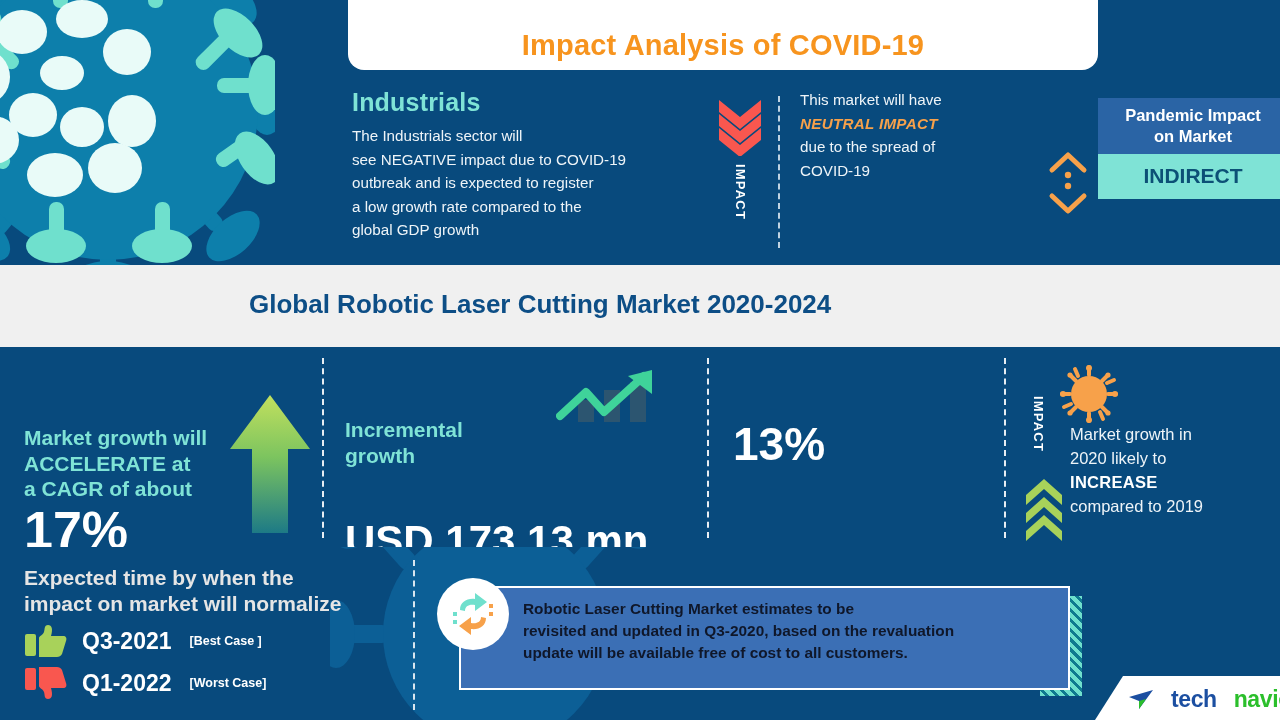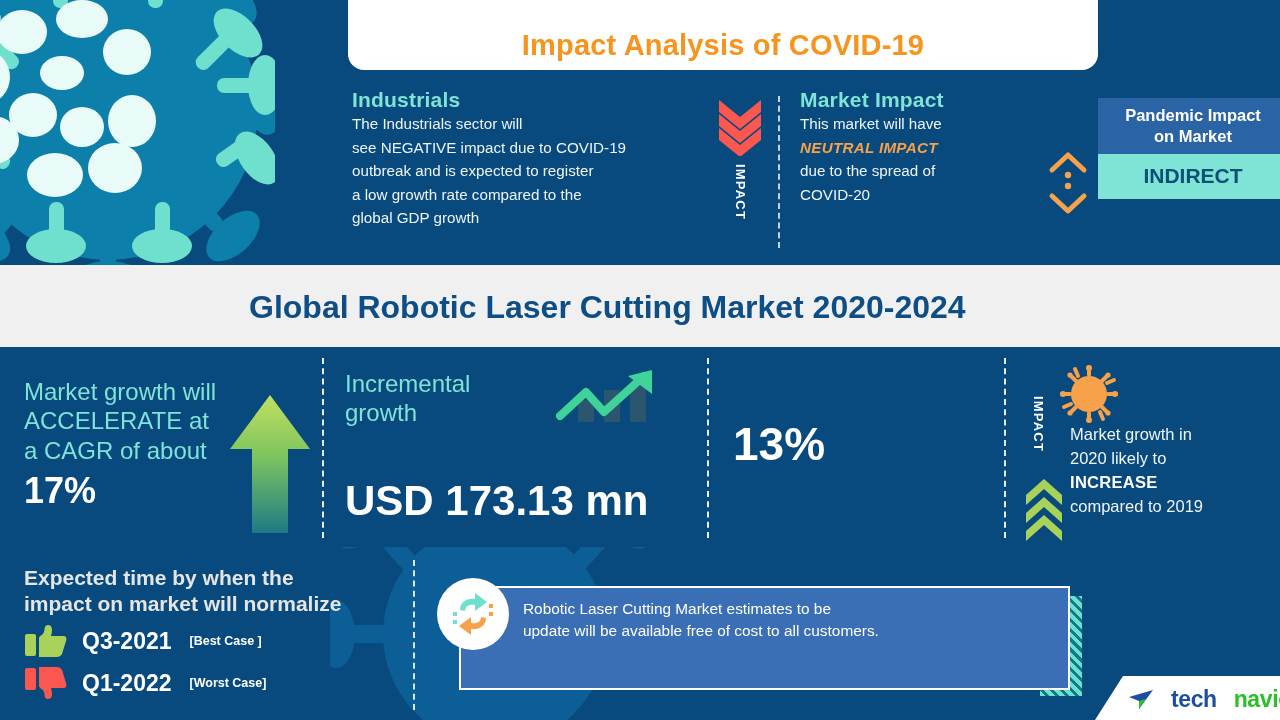--- a/index.html
+++ b/index.html
@@ -42,22 +42,22 @@
   }
 
   
   .col-industrials {
     position: absolute; left: 352px; top: 88px; width: 360px;
   }
   .col-market {
     position: absolute; left: 800px; top: 88px; width: 240px;
   }
   .sec-head {
-    color: #7fe3d6; font-size: 21px; font-weight: bold;
-    letter-spacing: .2px;
+    color: #7fe3d6; font-size: 25px; font-weight: bold;
+    margin-bottom: 7px; letter-spacing: .2px;
   }
   .sec-body {
     color: #eef4f8; font-size: 15.2px; line-height: 1.55;
   }
   .sec-body b { color: #f7a14a; font-weight: bold; letter-spacing: .3px; font-style: italic; }
 
   .vdash-a {
     position: absolute; left: 778px; top: 96px; width: 0; height: 152px;
     border-left: 2px dashed #bfd3e2;
   }
@@ -93,41 +93,41 @@
     padding: 10px 8px 11px;
   }
 
   
   .band-grey {
     position: absolute; left: 0; top: 265px; width: 1280px; height: 82px;
     background: #f0f0f0;
   }
   .band-grey .mt {
     position: absolute; left: 249px; top: 24px;
-    color: #0d4e86; font-size: 32px; font-weight: bold;
+    color: #0d4e86; font-size: 26px; font-weight: bold;
   }
   .virus-grey-legs {
     position: absolute; left: -55px; top: -60px; width: 330px; height: 400px;
   }
 
   
   .band-stats {
     position: absolute; left: 0; top: 347px; width: 1280px; height: 200px;
     background: #084a7d;
   }
   .stat-label {
-    color: #7fe3d6; font-size: 24px; font-weight: normal; line-height: 1.22;
+    color: #7fe3d6; font-size: 21px; font-weight: bold; line-height: 1.22; margin-top: 48px;
   }
   .stat-label .wht { color: #ffffff; }
   .stat-big {
     color: #ffffff; font-weight: bold;
   }
 
   .s1 { position: absolute; left: 24px; top: 30px; width: 215px; }
-  .s1 .big { font-size: 36px; margin-top: 8px; line-height: 1; }
+  .s1 .big { font-size: 52px; margin-top: 2px; line-height: 1; }
   .arrow-up-big { position: absolute; left: 228px; top: 46px; width: 84px; height: 140px; }
 
   .s2 { position: absolute; left: 345px; top: 22px; width: 200px; }
   .s2 .big { font-size: 42px; margin-top: 52px; line-height: 1; white-space: nowrap; }
   .chart-icon { position: absolute; left: 556px; top: 368px; width: 110px; height: 62px; }
 
   .s3 { position: absolute; left: 733px; top: 22px; width: 250px; }
   .s3 .big { font-size: 46px; margin-top: 52px; line-height: 1; }
 
   .s4 { position: absolute; left: 1018px; top: 14px; width: 258px; }
@@ -176,21 +176,21 @@
   .callout-stripes {
     position: absolute; left: 1040px; top: 596px; width: 42px; height: 100px;
     background: repeating-linear-gradient(45deg, #6fe0cd 0 4px, #0f7a8f 4px 7px);
   }
   .callout {
     position: absolute; left: 459px; top: 586px; width: 611px; height: 104px;
     background: #3b6fb5; border: 2px solid #ffffff;
   }
   .callout .tx {
     position: absolute; left: 62px; top: 10px; width: 540px;
-    color: #ffffff; font-size: 15.4px; line-height: 1.42; font-weight: normal;
+    color: #0f172a; font-size: 15.4px; line-height: 1.42; font-weight: bold;
   }
   .refresh-badge {
     position: absolute; left: 437px; top: 578px; width: 72px; height: 72px;
     background: #ffffff; border-radius: 50%;
     display: flex; align-items: center; justify-content: center;
   }
 
   .footer-white {
     position: absolute; left: 1095px; top: 676px; width: 185px; height: 44px;
     background: #ffffff;
@@ -295,26 +295,25 @@
         <polygon points="2,14 23,31 44,14 44,26 23,43 2,26"></polygon>
         <polygon points="2,28 23,45 44,28 44,40 23,57 2,40"></polygon>
       </g>
     </svg>
     <span class="impact-vert">IMPACT</span>
   </div>
 
   <div class="vdash-a"></div>
 
   <div class="col-market">
-    <div class="sec-head">Market Impact</div>
     <div class="sec-body">
       <div>This market will have</div>
       <div><b>NEUTRAL IMPACT</b></div>
       <div>due to the spread of</div>
-      <div>COVID-20</div>
+      <div>COVID-19</div>
     </div>
   </div>
 
   <svg class="updown" viewBox="0 0 48 66">
     <g stroke="#f7a14a" stroke-width="5" fill="none" stroke-linecap="round" stroke-linejoin="round">
       <polyline points="8,20 24,5 40,20"></polyline>
       <polyline points="8,46 24,61 40,46"></polyline>
     </g>
     <circle cx="24" cy="25" r="3.2" fill="#f7a14a"></circle>
     <circle cx="24" cy="36" r="3.2" fill="#f7a14a"></circle>
@@ -478,20 +477,21 @@
     </div>
   </div>
 
   <div class="vdash-e"></div>
 
   <div class="callout-stripes"></div>
 
   <div class="callout">
     <div class="tx">
       <div>Robotic Laser Cutting Market estimates to be</div>
+      <div>revisited and updated in Q3-2020, based on the revaluation</div>
       <div>update will be available free of cost to all customers.</div>
     </div>
   </div>
 
   <div class="refresh-badge">
     <svg width="52" height="52" viewBox="0 0 52 52">
       <path d="M13 22 C13 14 20 10 28 11 L28 5 L40 14 L28 23 L28 17 C22 16 18 18 18 23 Z" fill="#6fe0cd"></path>
       <path d="M39 30 C39 38 32 42 24 41 L24 47 L12 38 L24 29 L24 35 C30 36 34 34 34 29 Z" fill="#f7a14a"></path>
       <g fill="#6fe0cd">
           <rect x="6" y="24" width="4" height="4"></rect>

